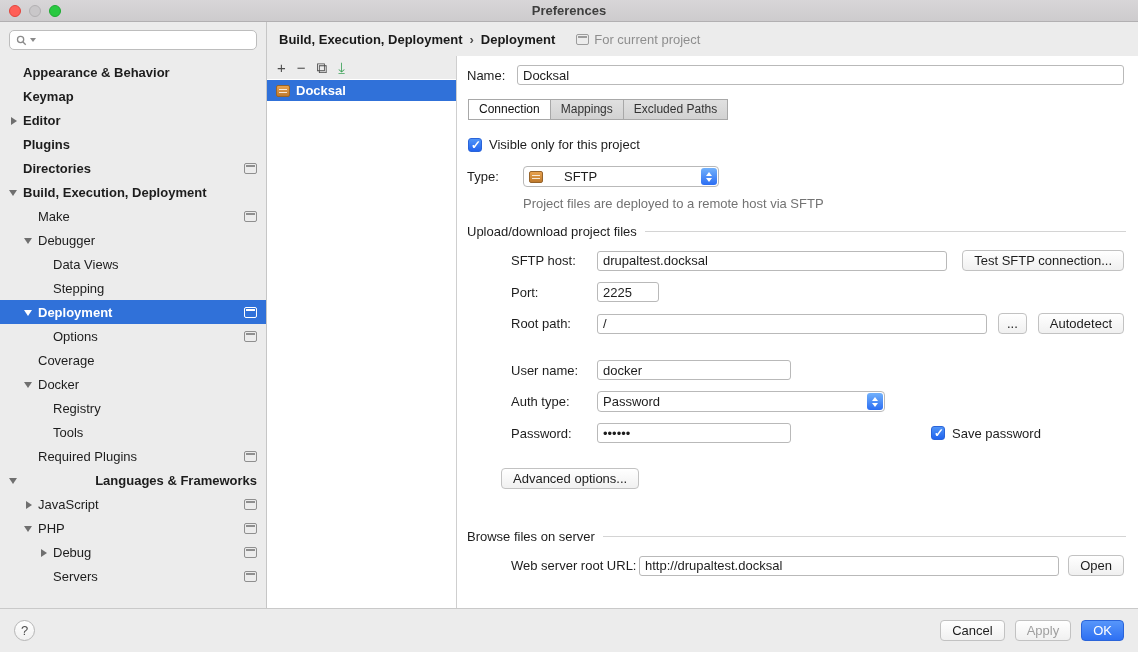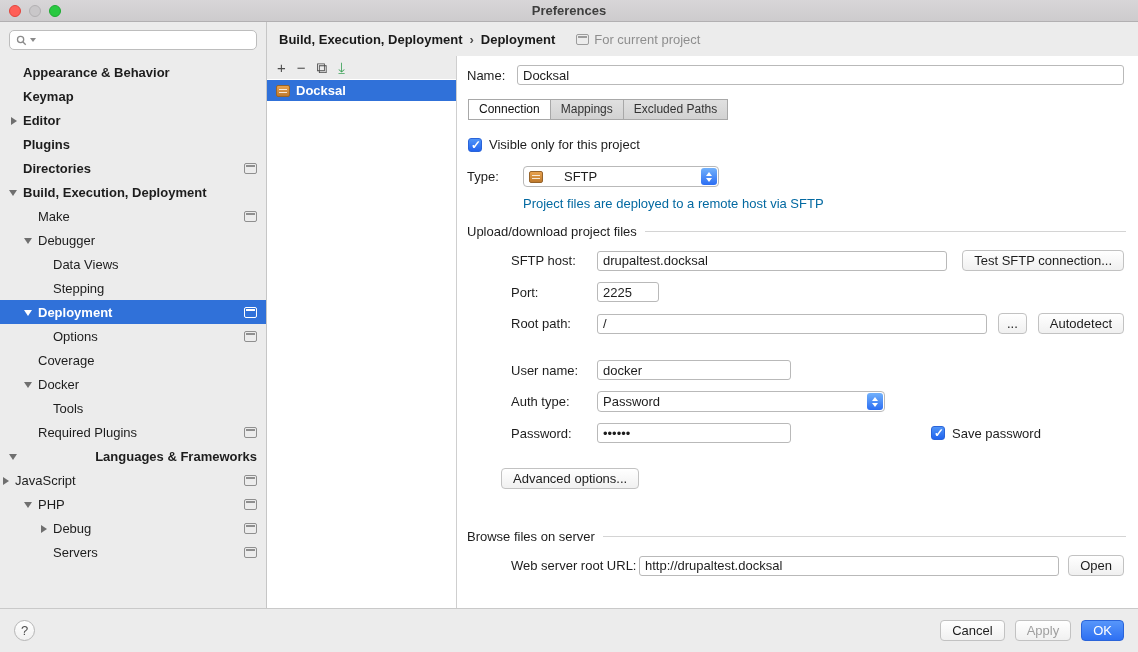--- a/index.html
+++ b/index.html
@@ -81,21 +81,21 @@
   .type-row { margin-top:14px; }
   .type-row .lbl { width:56px; }
   .popup { display:flex; align-items:center; height:21px; border:1px solid #b9b9b9; border-radius:4px; background:#fff; padding-left:5px; gap:21px; cursor:default; }
   .popup .stepper { width:16px; height:17px; border-radius:3px; background:linear-gradient(#72b1fb,#2c6ef3); margin-left:auto; margin-right:1px; display:flex; flex-direction:column; align-items:center; justify-content:center; gap:2px; flex:none; }
   .stepper i { display:block; width:0; height:0; }
   .stepper .up { border-bottom:4px solid #fff; border-left:3px solid transparent; border-right:3px solid transparent; }
   .stepper .dn { border-top:4px solid #fff; border-left:3px solid transparent; border-right:3px solid transparent; }
   .type-popup { width:196px; }
   .auth-popup { width:288px; }
 
-  .helptext { margin-top:9px; margin-left:56px; color:#0369a1; }
+  .helptext { margin-top:9px; margin-left:56px; color:#737373; }
 
   .section { margin-top:13px; display:flex; align-items:center; gap:8px; }
   .section .line { flex:1; height:1px; background:#d4d4d4; }
   .section2 { margin-top:40px; }
 
   .frow { margin-top:11px; padding-left:44px; }
   .frow .lbl { width:86px; }
   .frow.url-row .lbl { width:128px; }
   .gap-top { margin-top:26px; }
   .btn { height:21px; display:inline-flex; align-items:center; justify-content:center; padding:0 11px; background:linear-gradient(#ffffff,#f0f0f0); border:1px solid #c2c2c2; border-radius:4px; font-size:13px; font-family:"Liberation Sans", sans-serif; color:#1d1d1d; cursor:default; }
@@ -193,32 +193,36 @@
           <div class="tree-row" style="padding-left: 23px;">
             <span class="tw none"></span>
             <span class="tree-label">Coverage</span>
           </div>
           <div class="tree-row" style="padding-left: 23px;">
             <span class="tw down"></span>
             <span class="tree-label">Docker</span>
           </div>
           <div class="tree-row" style="padding-left: 38px;">
             <span class="tw none"></span>
+            <span class="tree-label">Registry</span>
+          </div>
+          <div class="tree-row" style="padding-left: 38px;">
+            <span class="tw none"></span>
             <span class="tree-label">Tools</span>
           </div>
           <div class="tree-row" style="padding-left: 23px;">
             <span class="tw none"></span>
             <span class="tree-label">Required Plugins</span>
             <span class="proj"></span>
           </div>
           <div class="tree-row bold" style="padding-left: 8px; justify-content: space-between;">
             <span class="tw down"></span>
             <span class="tree-label">Languages &amp; Frameworks</span>
           </div>
-          <div class="tree-row" style="">
+          <div class="tree-row" style="padding-left: 23px;">
             <span class="tw right"></span>
             <span class="tree-label">JavaScript</span>
             <span class="proj"></span>
           </div>
           <div class="tree-row" style="padding-left: 23px;">
             <span class="tw down"></span>
             <span class="tree-label">PHP</span>
             <span class="proj"></span>
           </div>
           <div class="tree-row" style="padding-left: 38px;">

